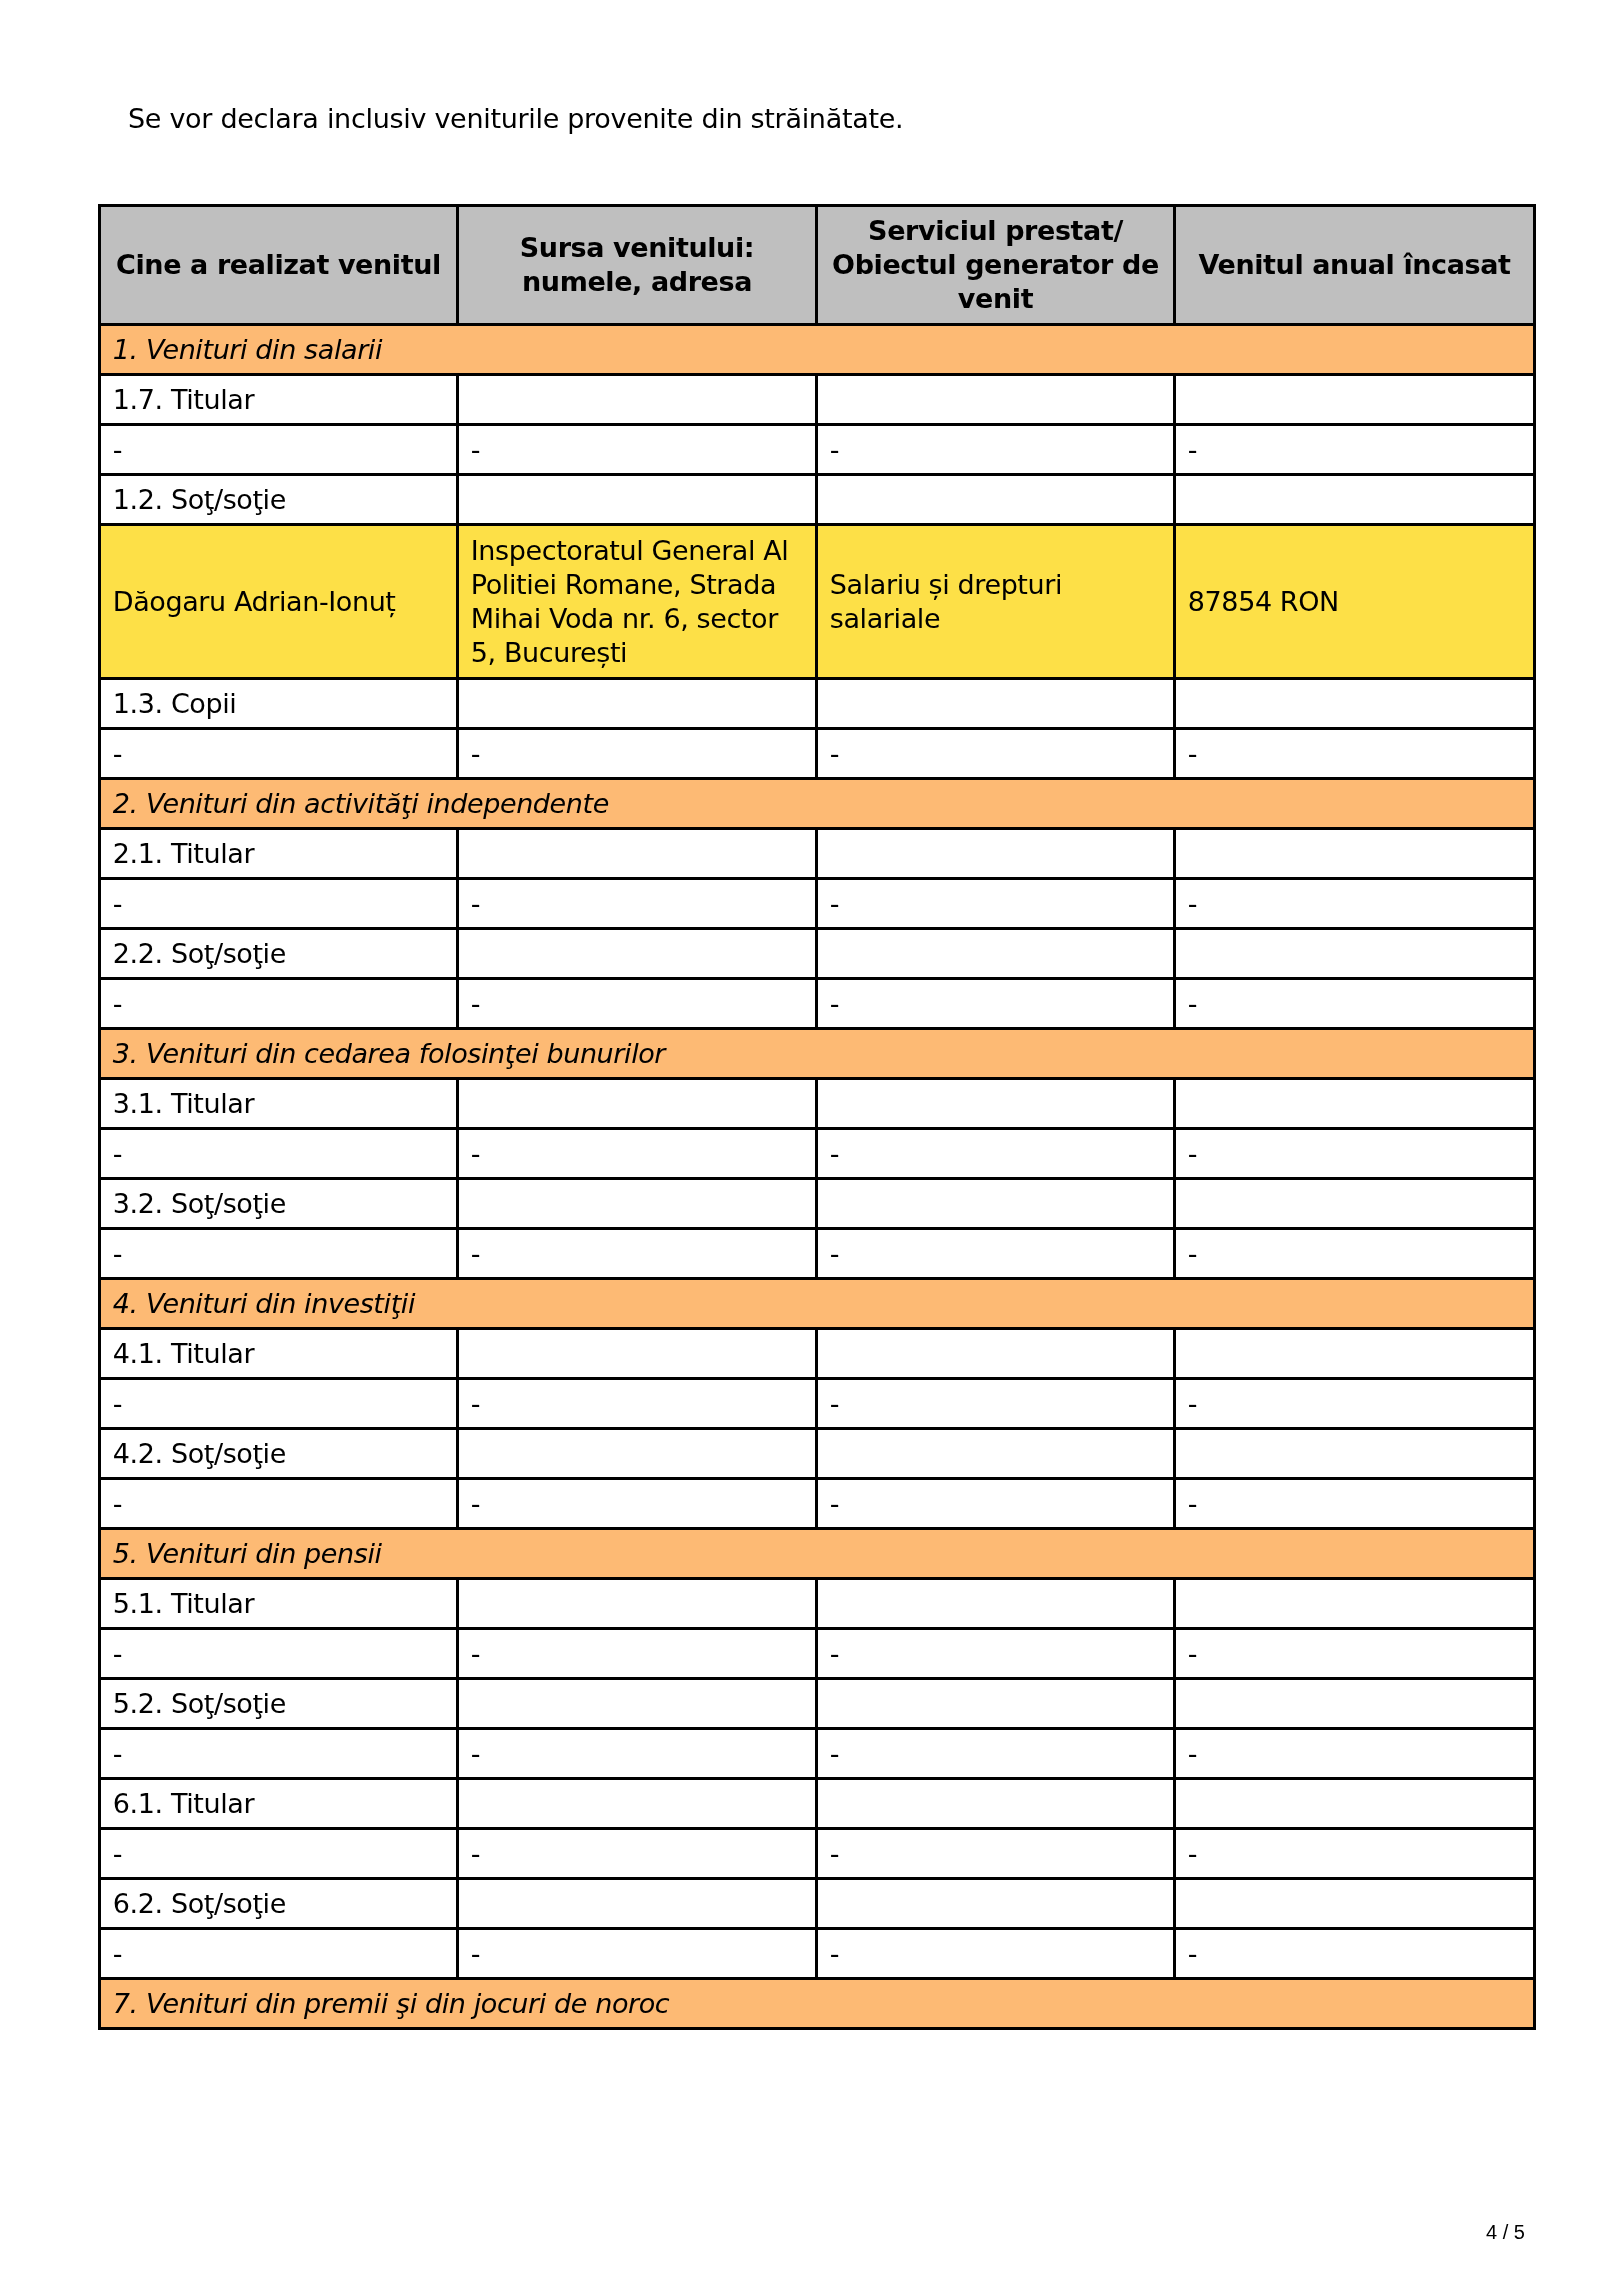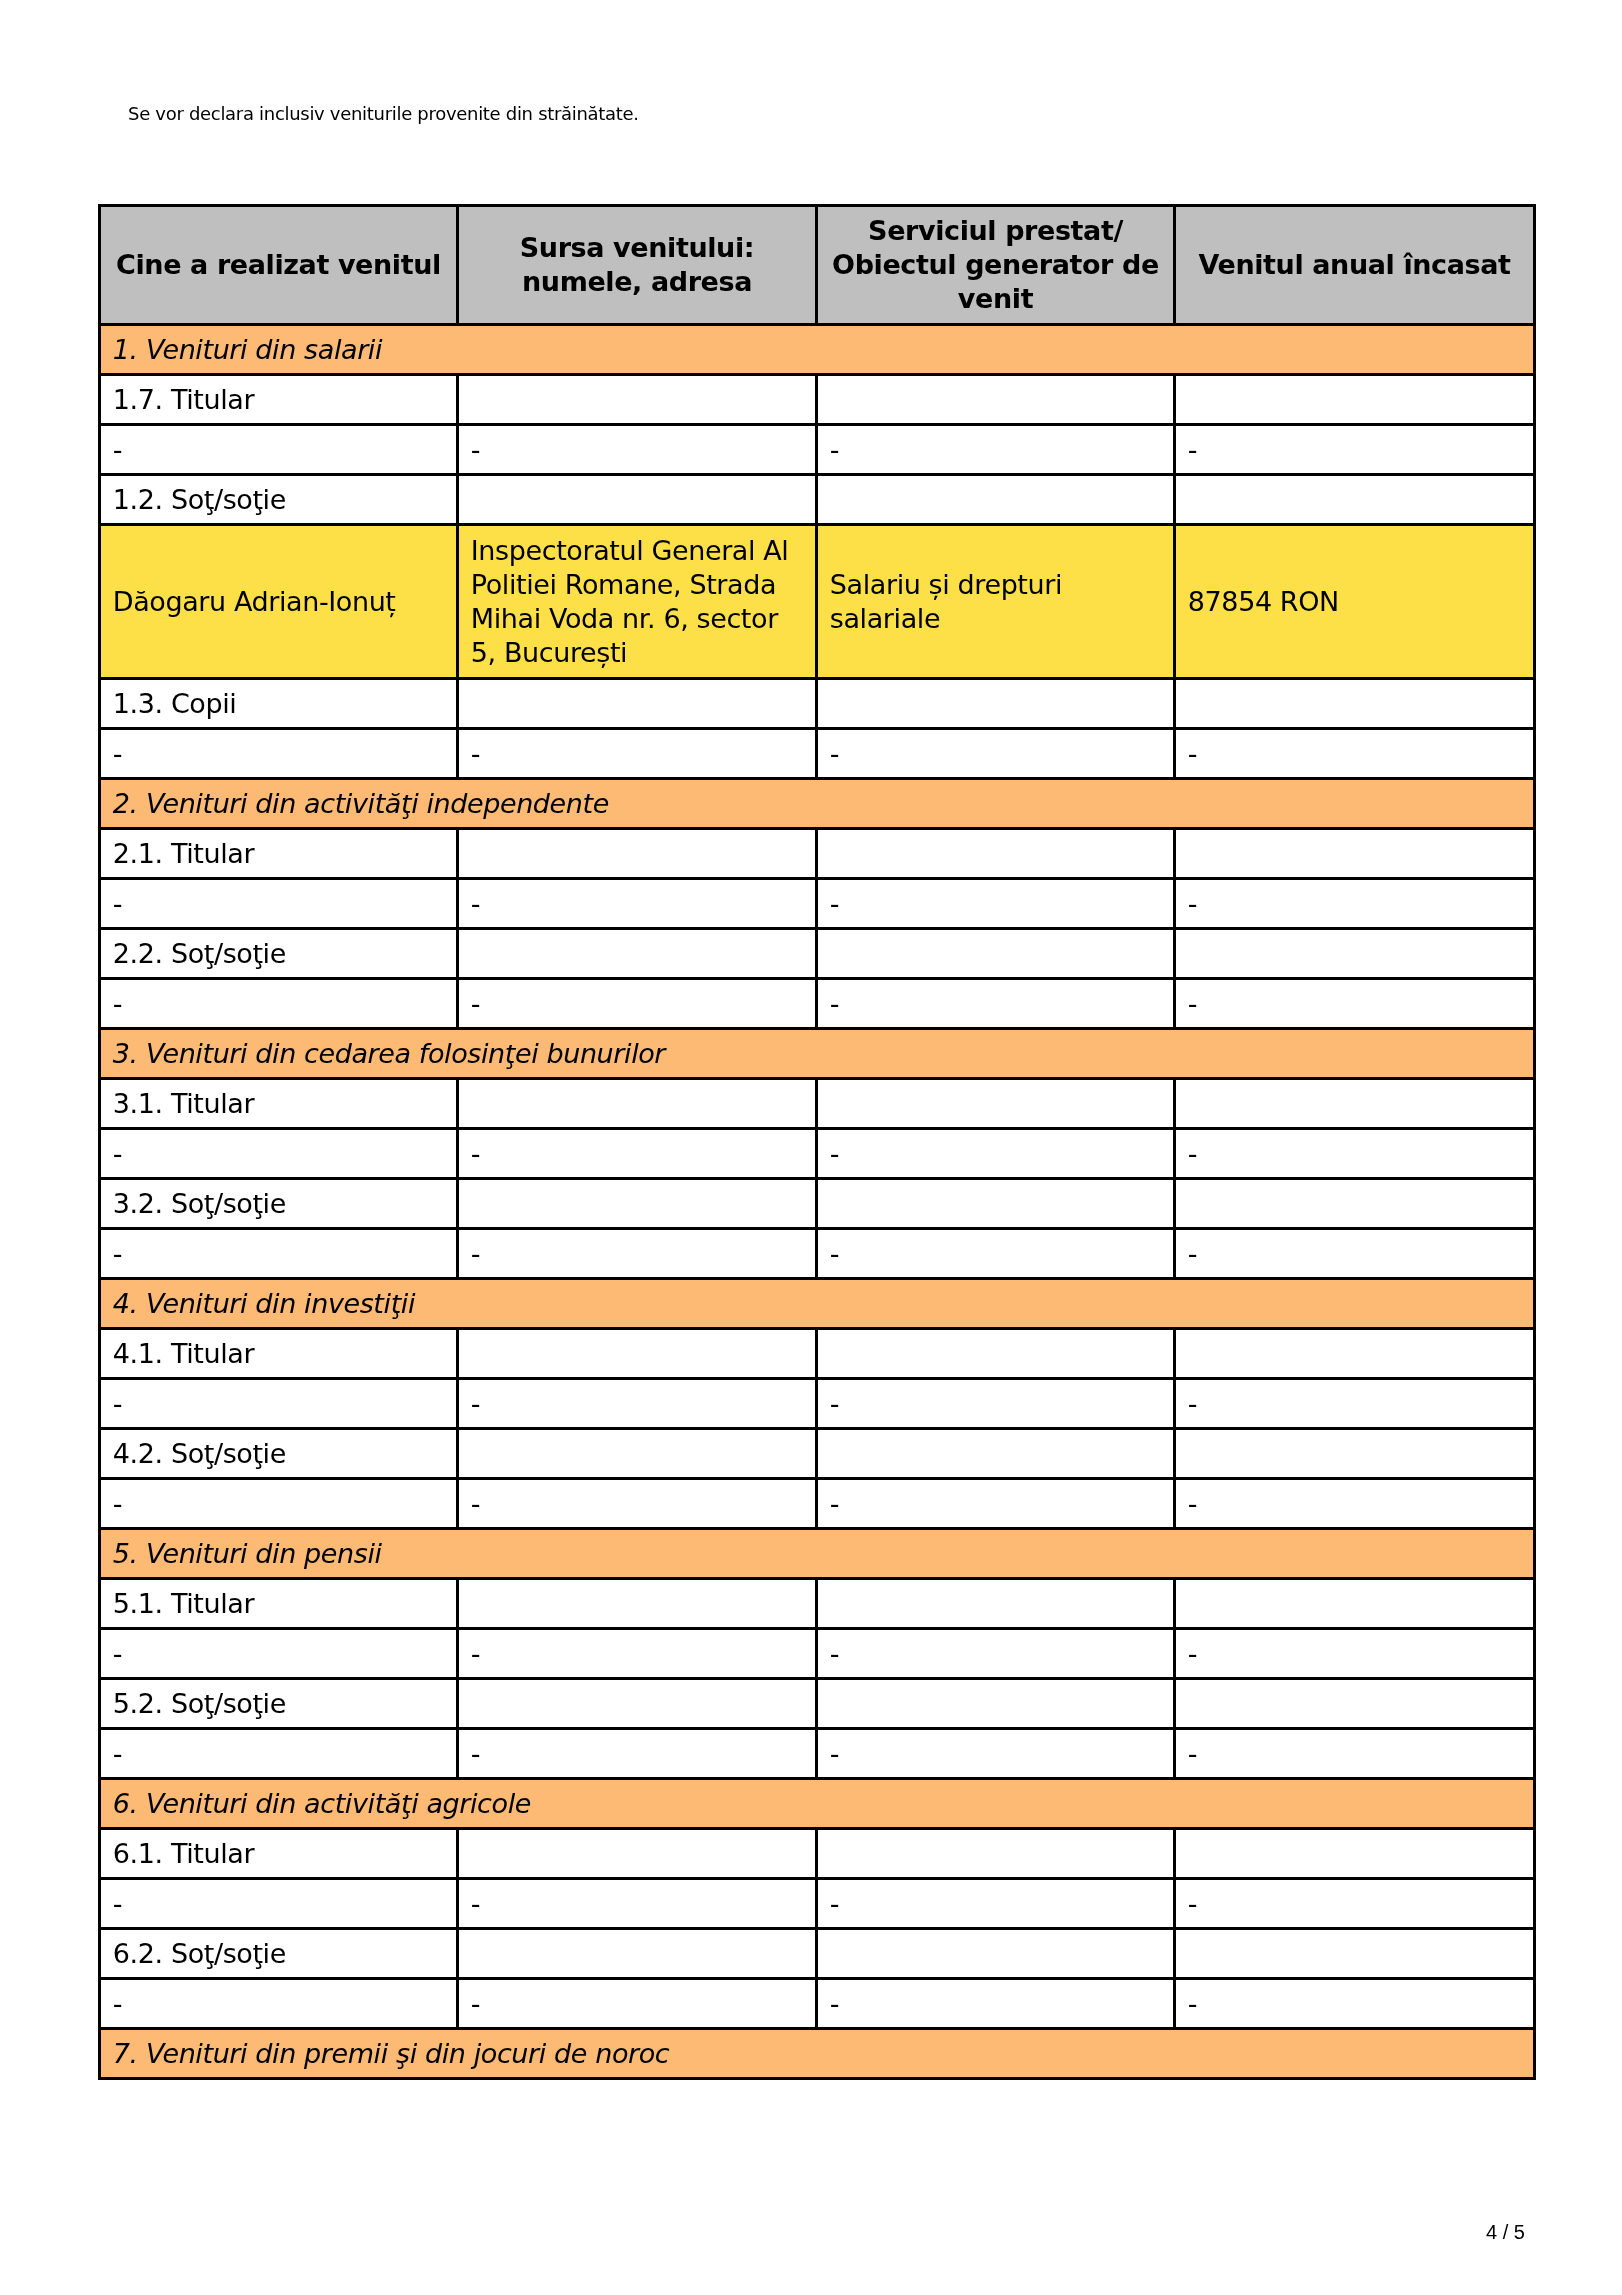--- a/index.html
+++ b/index.html
@@ -1,17 +1,17 @@
 <!DOCTYPE html>
 <html style="font-size:10.5px"><head>
 <meta charset="utf-8">
 <style>
   html, body { margin:0; padding:0; background:#ffffff; }
   body { width:1622px; height:2295px; position:relative; font-family:"DejaVu Sans", sans-serif; color:#000; }
-  .intro { position:absolute; left:128px; top:103px; font-size:18px; letter-spacing:-0.3px; white-space:nowrap;text-align:right; }
+  .intro { position:absolute; left:128px; top:103px; font-size:27px; letter-spacing:-0.3px; white-space:nowrap;text-align:right; }
   table.inc { position:absolute; left:98px; top:204px; width:1435px; border-collapse:collapse; table-layout:fixed; border:3.3px solid #000; }
   table.inc td, table.inc th { border:3.3px solid #000; padding:0 11.8px; font-size:27px; letter-spacing:-0.4px; vertical-align:middle; line-height:34px; overflow:hidden; }
   table.inc th { background:#bfbfbf; font-weight:bold; text-align:center; height:116px; line-height:34px; padding:0 9.2px; }
   table.inc tr.row td { height:47px; background:#fff; }
   table.inc tr.section td { height:47px; background:#fdba74; font-style:italic; }
   table.inc tr.tall td { height:151px; background:#fde047; }
   col.c1 { width:358px; } col.c2 { width:359px; } col.c3 { width:358px; } col.c4 { width:360px; }
   .pagenum { position:absolute; right:97px; top:2221px; font-family:"Liberation Sans", sans-serif; font-size:20px; }
 </style>
 </head>
@@ -175,23 +175,20 @@
         <td></td>
         <td></td>
         <td></td>
       </tr>
       <tr class="row">
         <td>-</td>
         <td>-</td>
         <td>-</td>
         <td>-</td>
       </tr>
-      <tr class="section">
-        <td colspan="4">6. Venituri din activităţi agricole</td>
-      </tr>
       <tr class="row">
         <td>6.1. Titular</td>
         <td></td>
         <td></td>
         <td></td>
       </tr>
       <tr class="row">
         <td>-</td>
         <td>-</td>
         <td>-</td>

